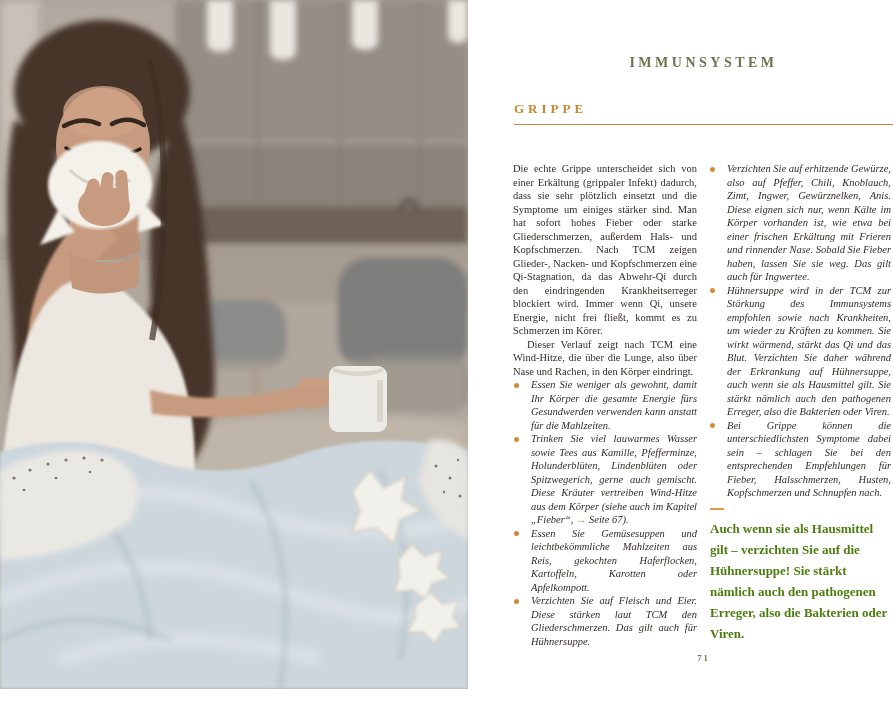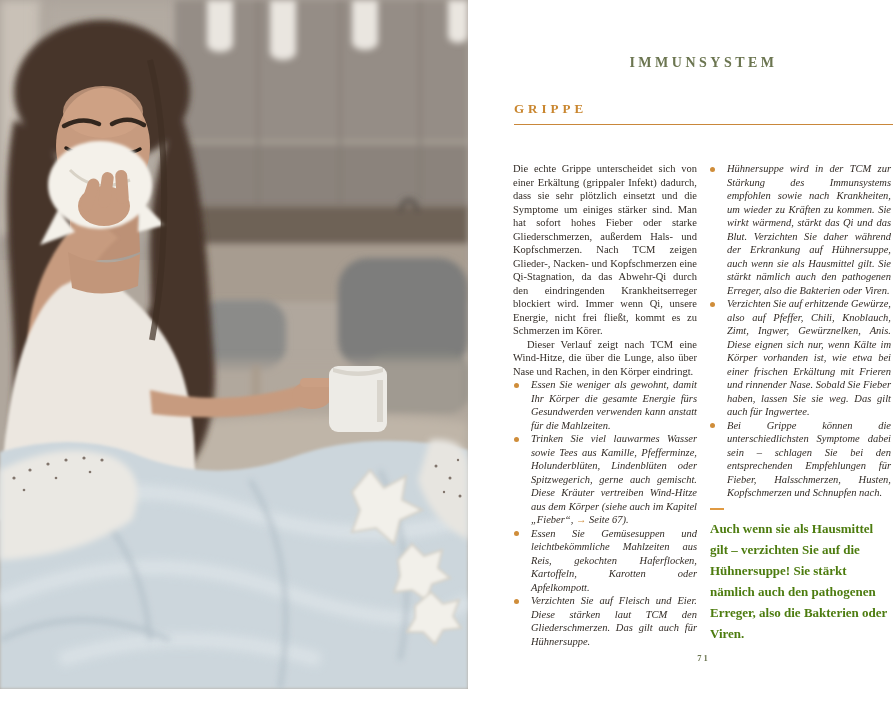--- a/index.html
+++ b/index.html
@@ -200,25 +200,25 @@
         <span class="bullet-dot"></span>
         <span>Verzichten Sie auf Fleisch und Eier. Diese stärken laut TCM den Gliederschmerzen. Das gilt auch für Hühnersuppe.</span>
       </li>
     </ul>
   </div>
 
   <div class="col col-right">
     <ul class="bullets">
       <li>
         <span class="bullet-dot"></span>
+        <span>Verzichten Sie auf erhitzende Gewürze, also auf Pfeffer, Chili, Knoblauch, Zimt, Ingwer, Gewürznelken, Anis. Diese eignen sich nur, wenn Kälte im Körper vorhanden ist, wie etwa bei einer frischen Erkältung mit Frieren und rinnender Nase. Sobald Sie Fieber haben, lassen Sie sie weg. Das gilt auch für Ingwertee.</span>
+      </li>
+      <li>
+        <span class="bullet-dot"></span>
         <span>Hühnersuppe wird in der TCM zur Stärkung des Immunsystems empfohlen sowie nach Krankheiten, um wieder zu Kräften zu kommen. Sie wirkt wärmend, stärkt das Qi und das Blut. Verzichten Sie daher während der Erkrankung auf Hühnersuppe, auch wenn sie als Hausmittel gilt. Sie stärkt nämlich auch den pathogenen Erreger, also die Bakterien oder Viren.</span>
-      </li>
-      <li>
-        <span class="bullet-dot"></span>
-        <span>Verzichten Sie auf erhitzende Gewürze, also auf Pfeffer, Chili, Knoblauch, Zimt, Ingwer, Gewürznelken, Anis. Diese eignen sich nur, wenn Kälte im Körper vorhanden ist, wie etwa bei einer frischen Erkältung mit Frieren und rinnender Nase. Sobald Sie Fieber haben, lassen Sie sie weg. Das gilt auch für Ingwertee.</span>
       </li>
       <li>
         <span class="bullet-dot"></span>
         <span>Bei Grippe können die unterschiedlichsten Symptome dabei sein – schlagen Sie bei den entsprechenden Empfehlungen für Fieber, Halsschmerzen, Husten, Kopfschmerzen und Schnupfen nach.</span>
       </li>
     </ul>
   </div>
 
   <div class="quote">
     <div class="quote-dash"></div>

